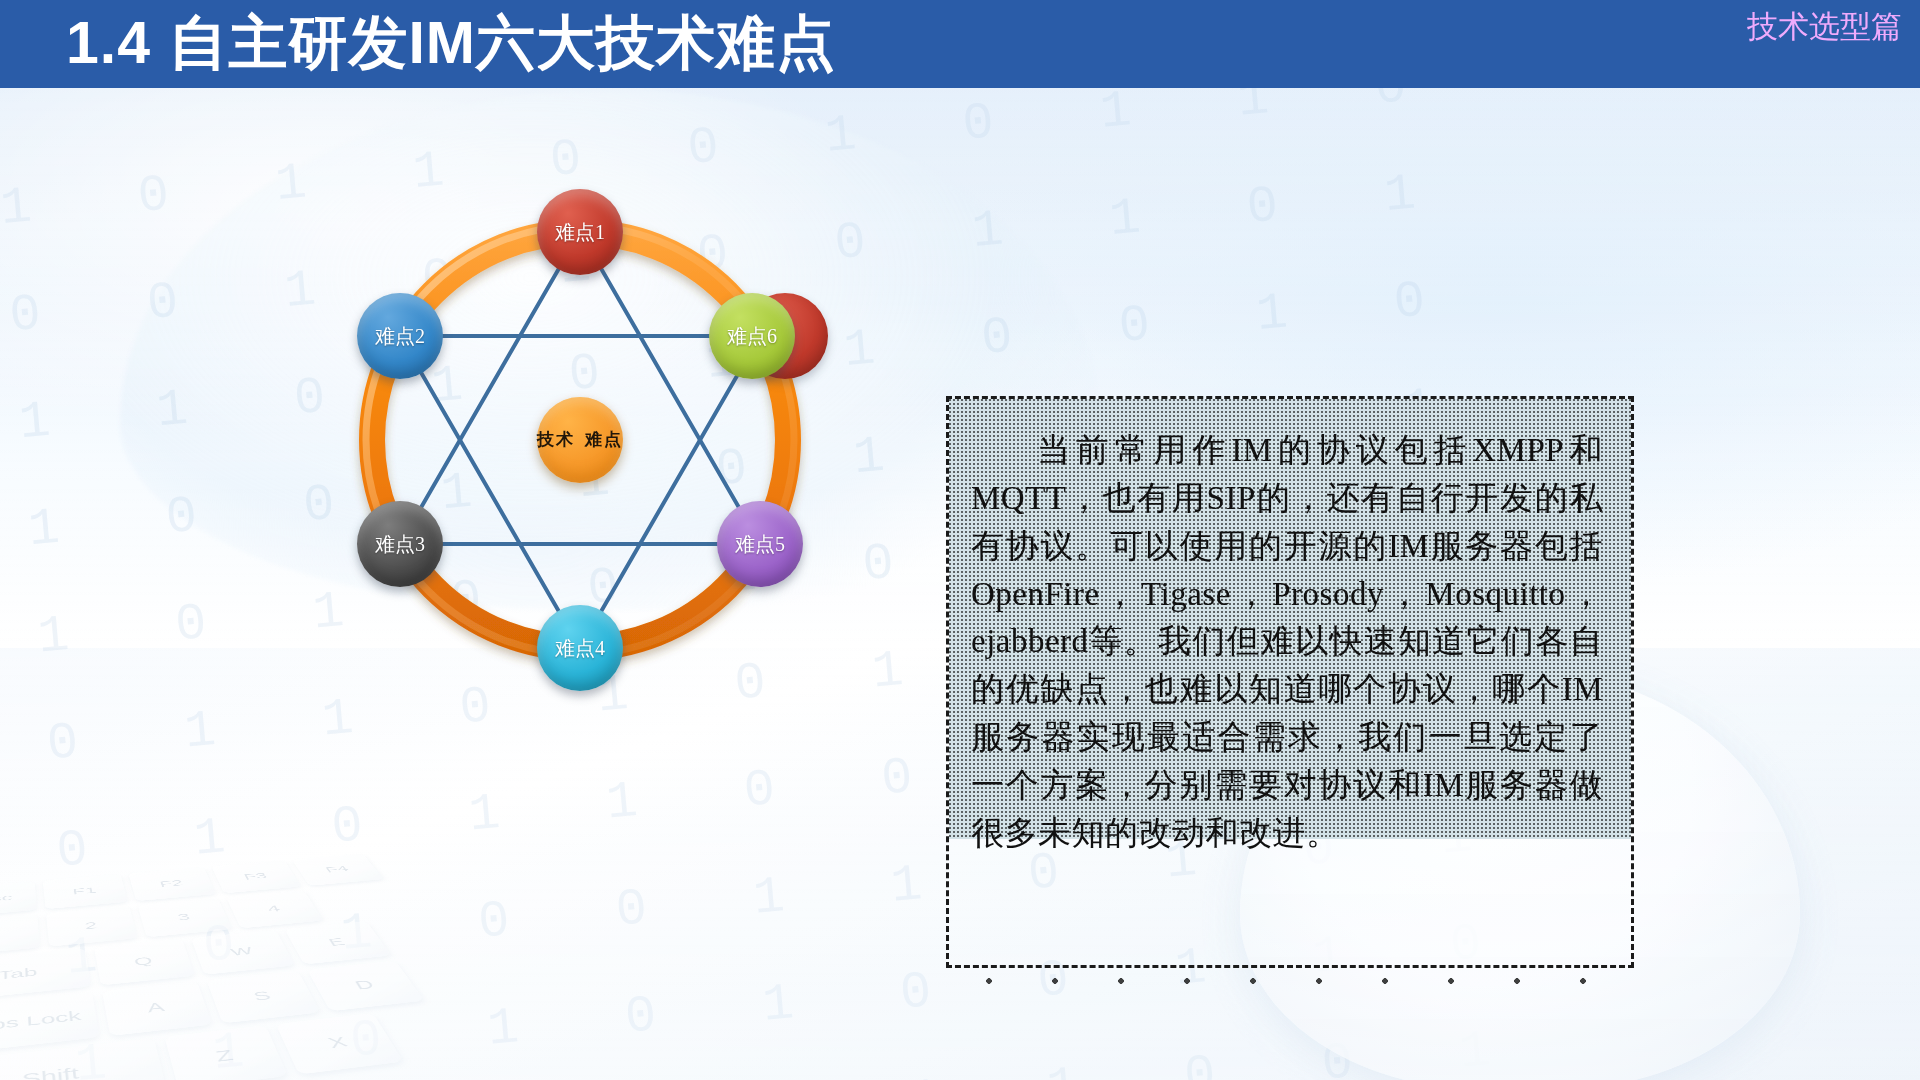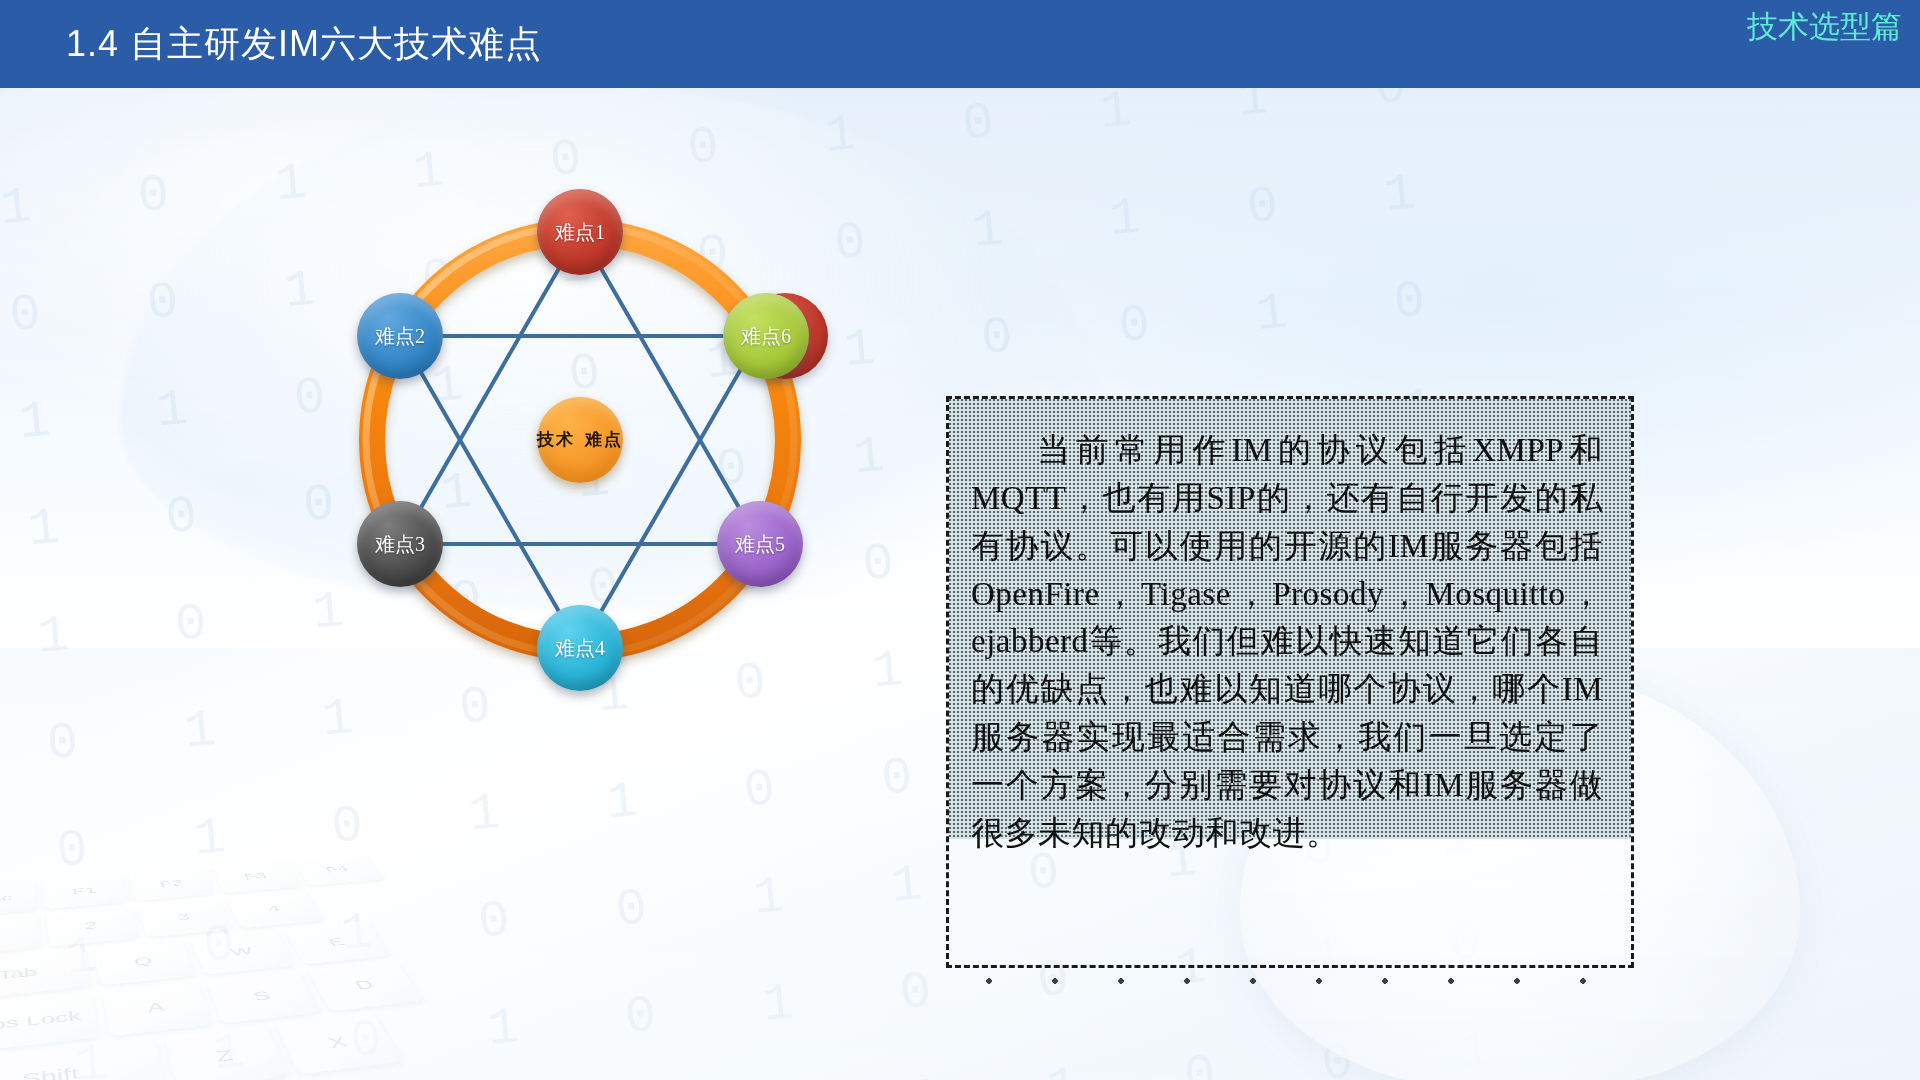--- a/index.html
+++ b/index.html
@@ -97,29 +97,29 @@
     left: 0; top: 0; width: 1920px; height: 88px;
     background: #2a5ca8;
     display: flex;
     align-items: center;
   }
   #header-title {
     position: absolute;
     left: 66px; top: 50%;
     transform: translateY(-50%);
     color: #ffffff;
-    font-size: 36px;
-    font-weight: 400;
+    font-size: 59px;
+    font-weight: 700;
     letter-spacing: 1px;
     white-space: nowrap;
   }
   #header-subtitle {
     position: absolute;
     right: 18px; top: 6px;
-    color: #5eead4;
+    color: #f0abfc;
     font-size: 31px;
     font-family: "Liberation Serif", serif;
     white-space: nowrap;
   }
 
   
   #diagram {
     position: absolute;
     left: 330px; top: 190px;
     width: 500px; height: 500px;
@@ -325,21 +325,21 @@
     </div>
 
     <div class="node front" style="left:250px; top:458px; background: radial-gradient(circle at 36% 28%, #5fd3ef 0%, #2ab4d8 56%, #128cab 100%);">
       <span>难点4</span>
     </div>
 
     <div class="node front" style="left:430px; top:354px; background: radial-gradient(circle at 36% 28%, #bb8ee0 0%, #9b63c9 56%, #7640a5 100%); justify-content: center;">
       <span>难点5</span>
     </div>
 
-    <div class="node front" style="left:436px; top:146px; background: radial-gradient(circle at 36% 28%, #c3e061 0%, #a6c93a 56%, #82a41d 100%);">
+    <div class="node front" style="left:422px; top:146px; background: radial-gradient(circle at 36% 28%, #c3e061 0%, #a6c93a 56%, #82a41d 100%);">
       <span>难点6</span>
     </div>
 
     <div id="center-node">
       <span>技术</span>
       <span>难点</span>
     </div>
   </div>
 
   <div id="panel-shadow-dots"></div>

